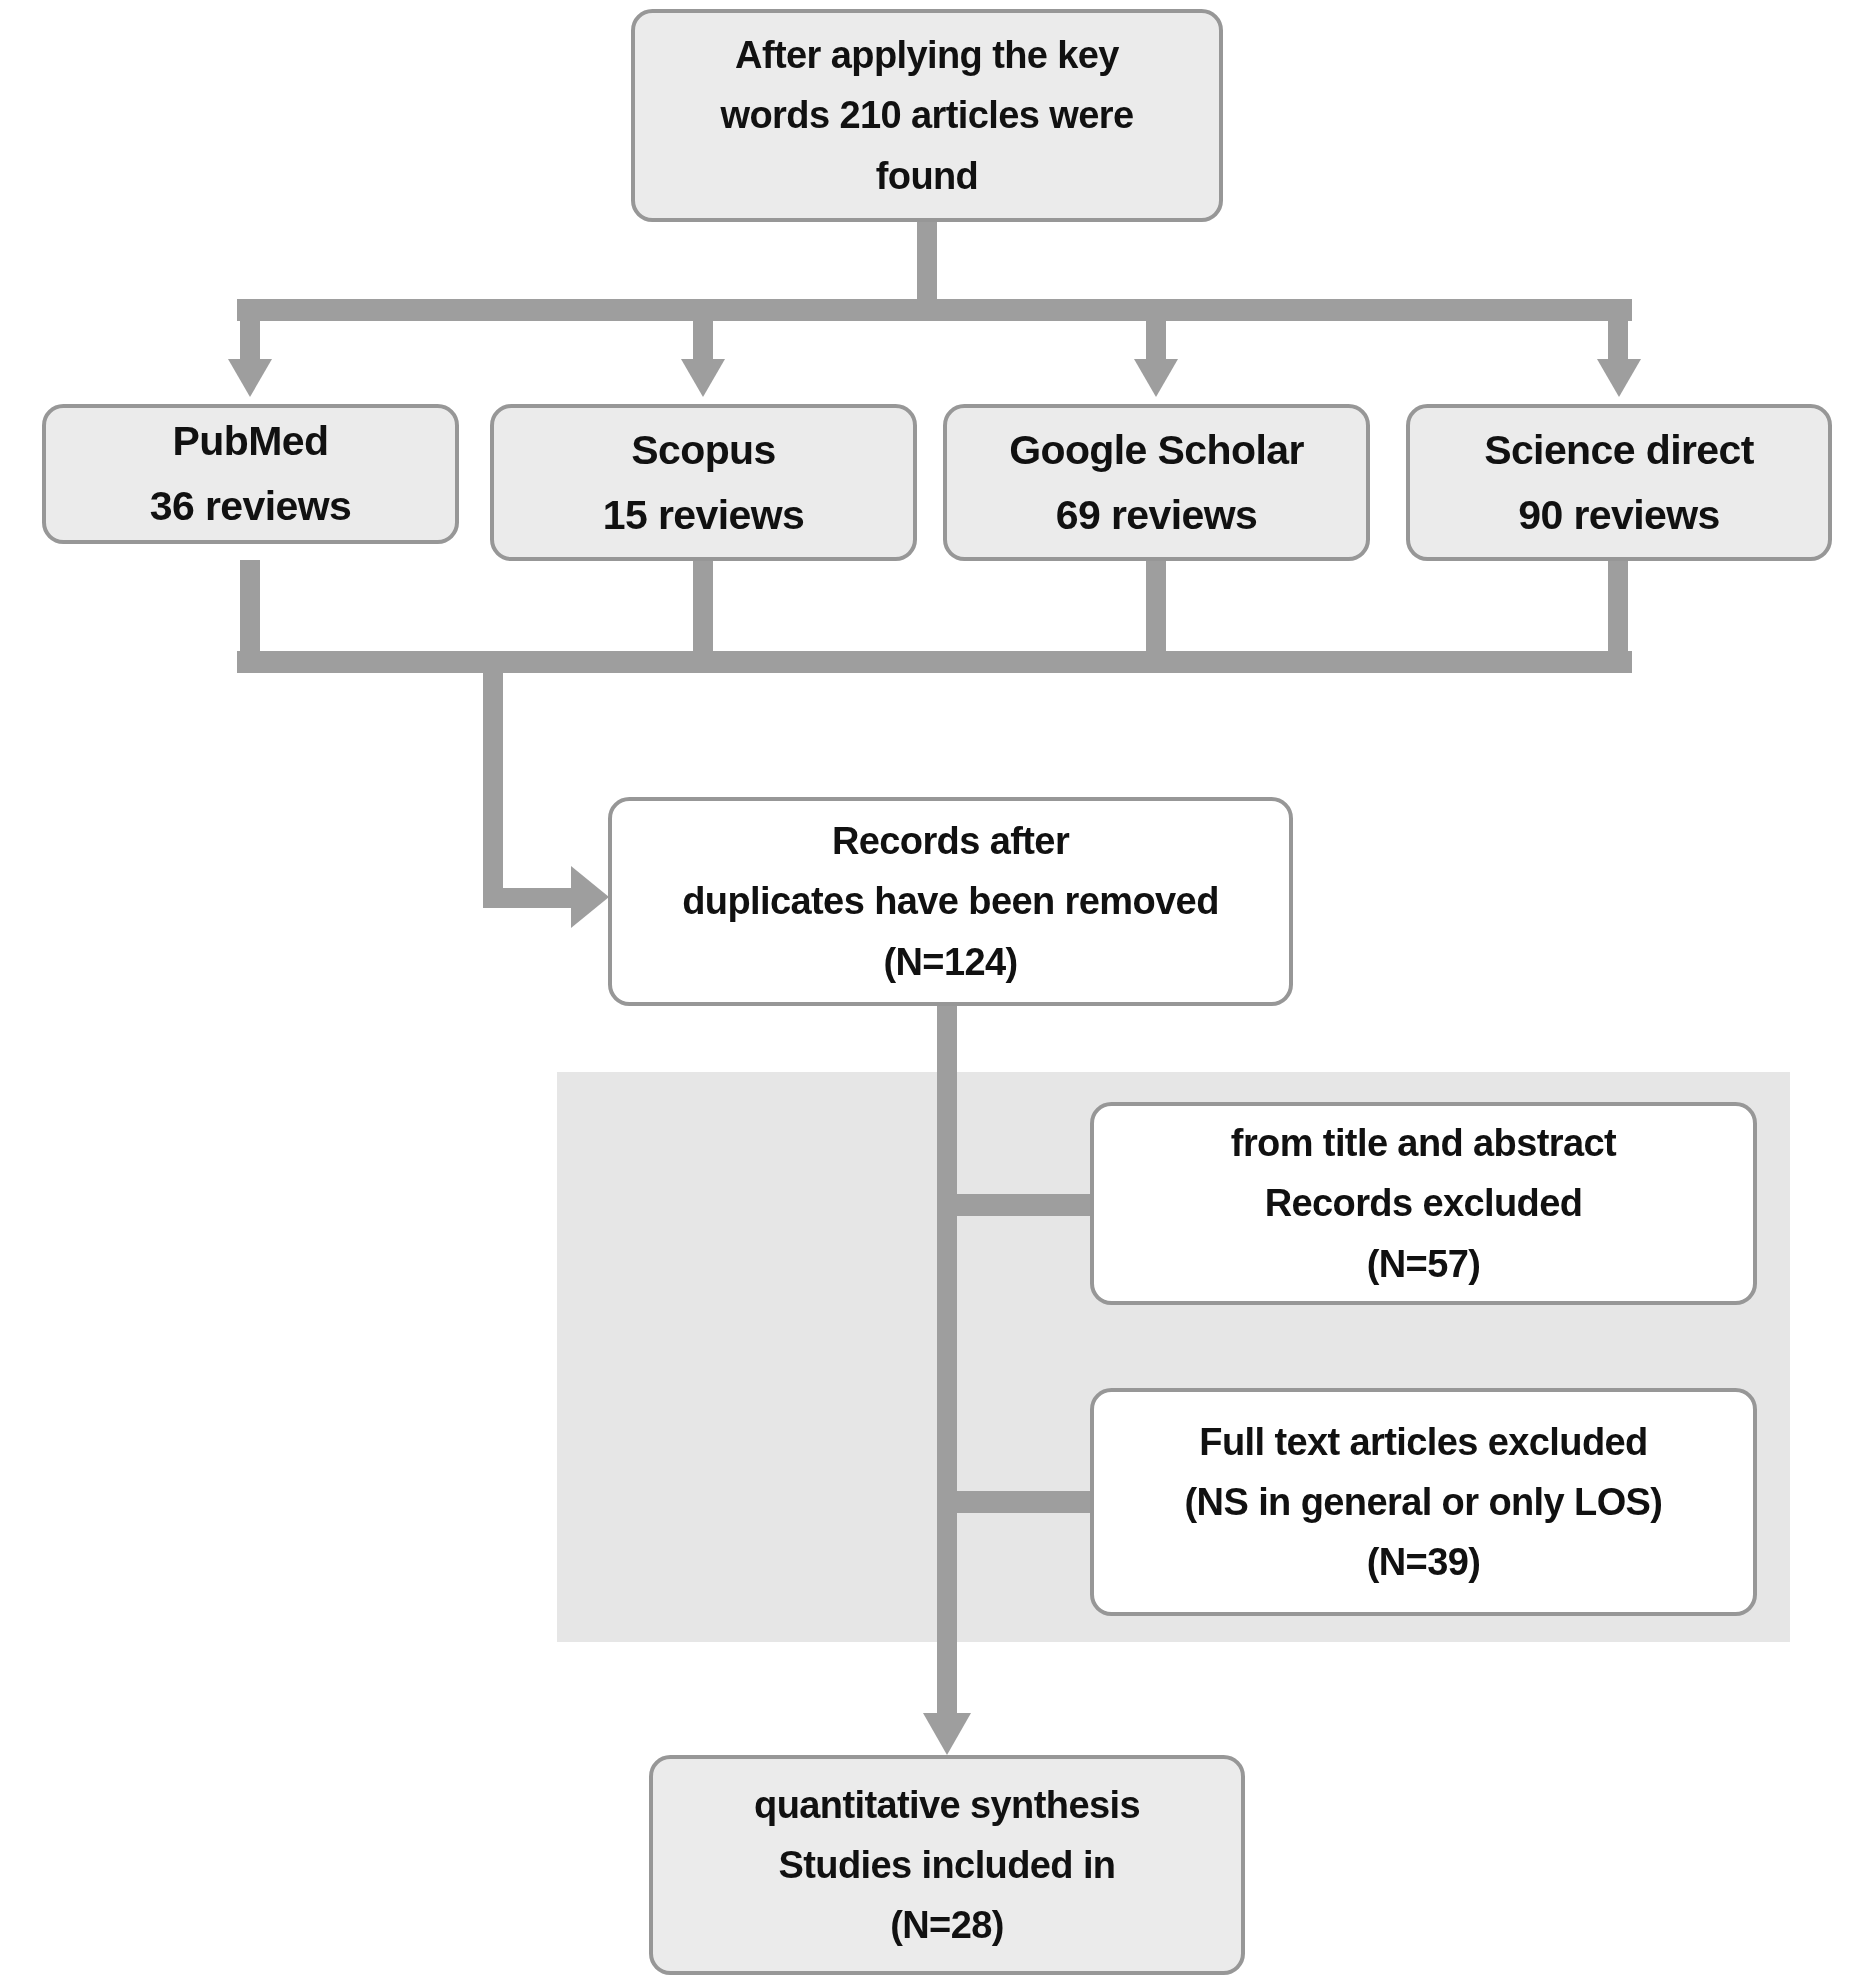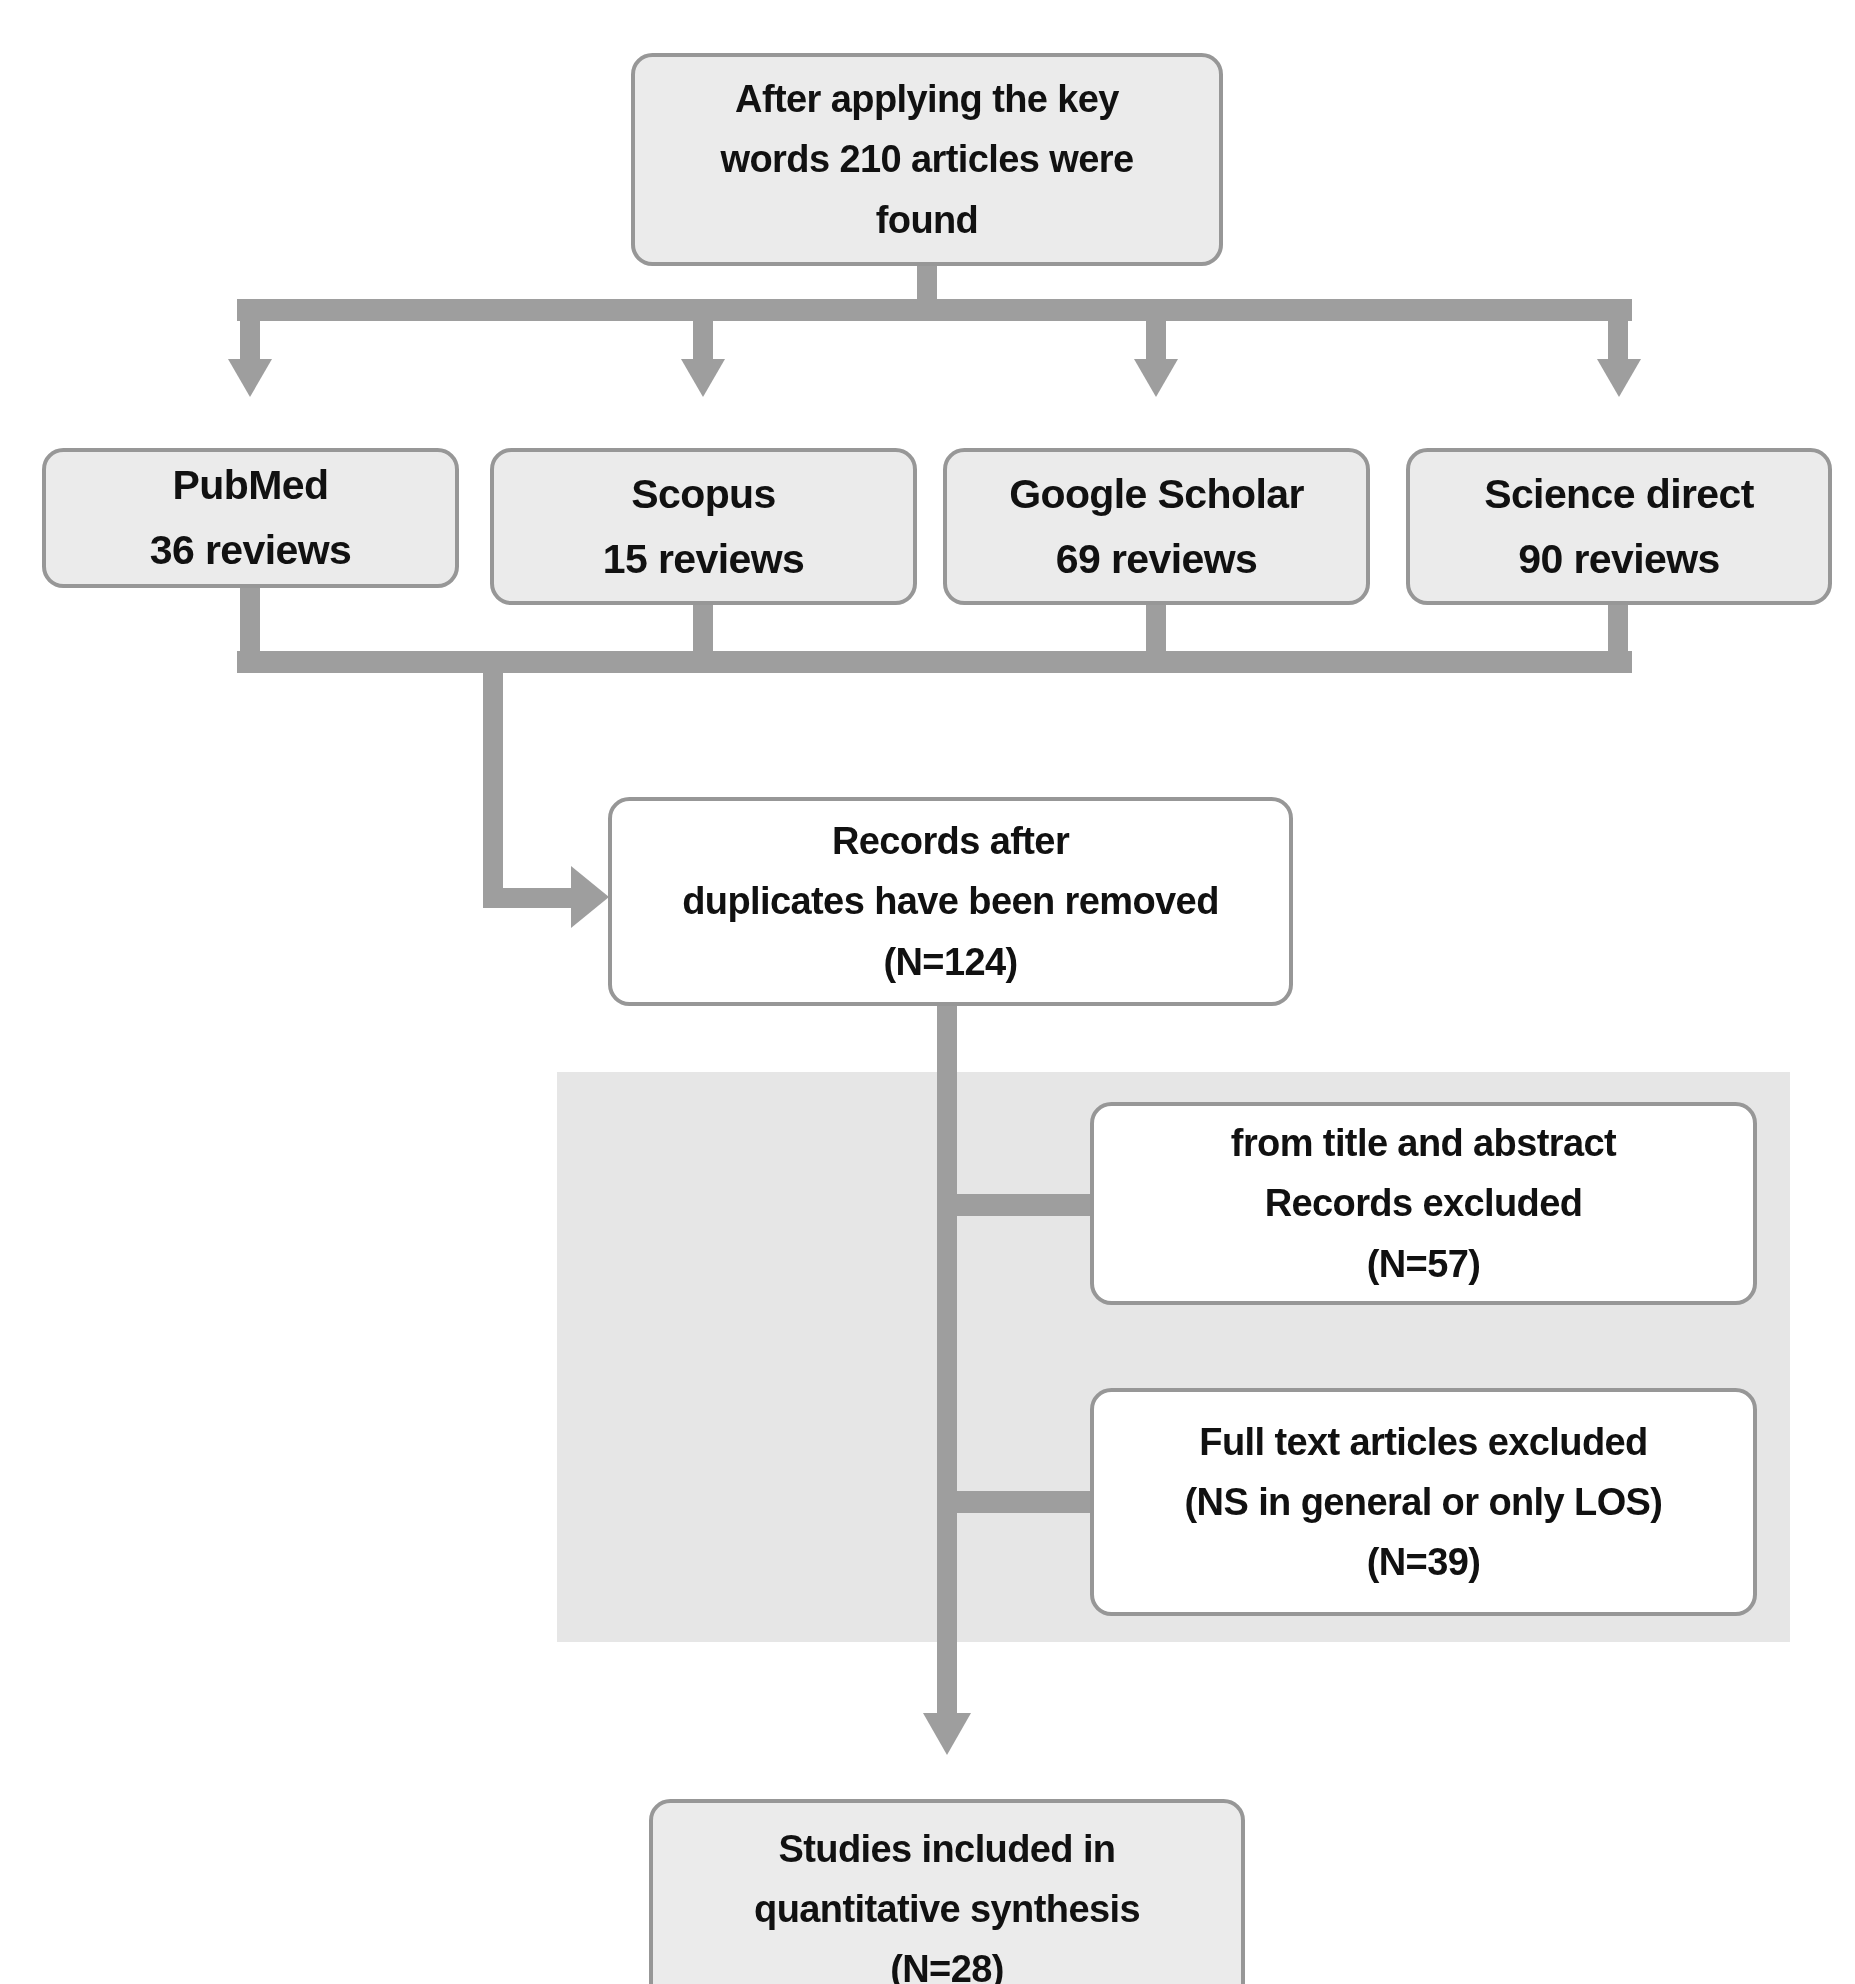--- a/index.html
+++ b/index.html
@@ -24,21 +24,21 @@
     position:absolute;
     box-sizing:border-box;
     border:4.8px solid var(--border);
     border-radius:21.4px;
     display:flex;flex-direction:column;justify-content:center;align-items:center;
     text-align:center;
     font-weight:600;
     letter-spacing:-0.6px;
     line-height:1.58;
   }
-  .box.gray{background:var(--gray-fill);margin-top:44px;}
+  .box.gray{background:var(--gray-fill);}
   .box.white{background:var(--white-fill);}
   .fs-main{font-size:38px;}
   .fs-src{font-size:41px;}
   .ln{white-space:nowrap;}
   .line{position:absolute;background:var(--connector);}
   .region{position:absolute;background:var(--region-fill);}
   .tri-down{
     position:absolute;width:0;height:0;
     border-left:22px solid transparent;
     border-right:22px solid transparent;
@@ -131,19 +131,19 @@
     <div class="ln">(N=57)</div>
   </div>
 
   <div class="box white fs-main" style="left:1090px;top:1388px;width:667px;height:228px;">
     <div class="ln">Full text articles excluded</div>
     <div class="ln">(NS in general or only LOS)</div>
     <div class="ln">(N=39)</div>
   </div>
 
   <div class="box gray fs-main" style="left:649px;top:1755px;width:596px;height:220px;">
+    <div class="ln">quantitative synthesis</div>
     <div class="ln">Studies included in</div>
-    <div class="ln">quantitative synthesis</div>
     <div class="ln">(N=28)</div>
   </div>
 
 </div>
 
 
 </body></html>

